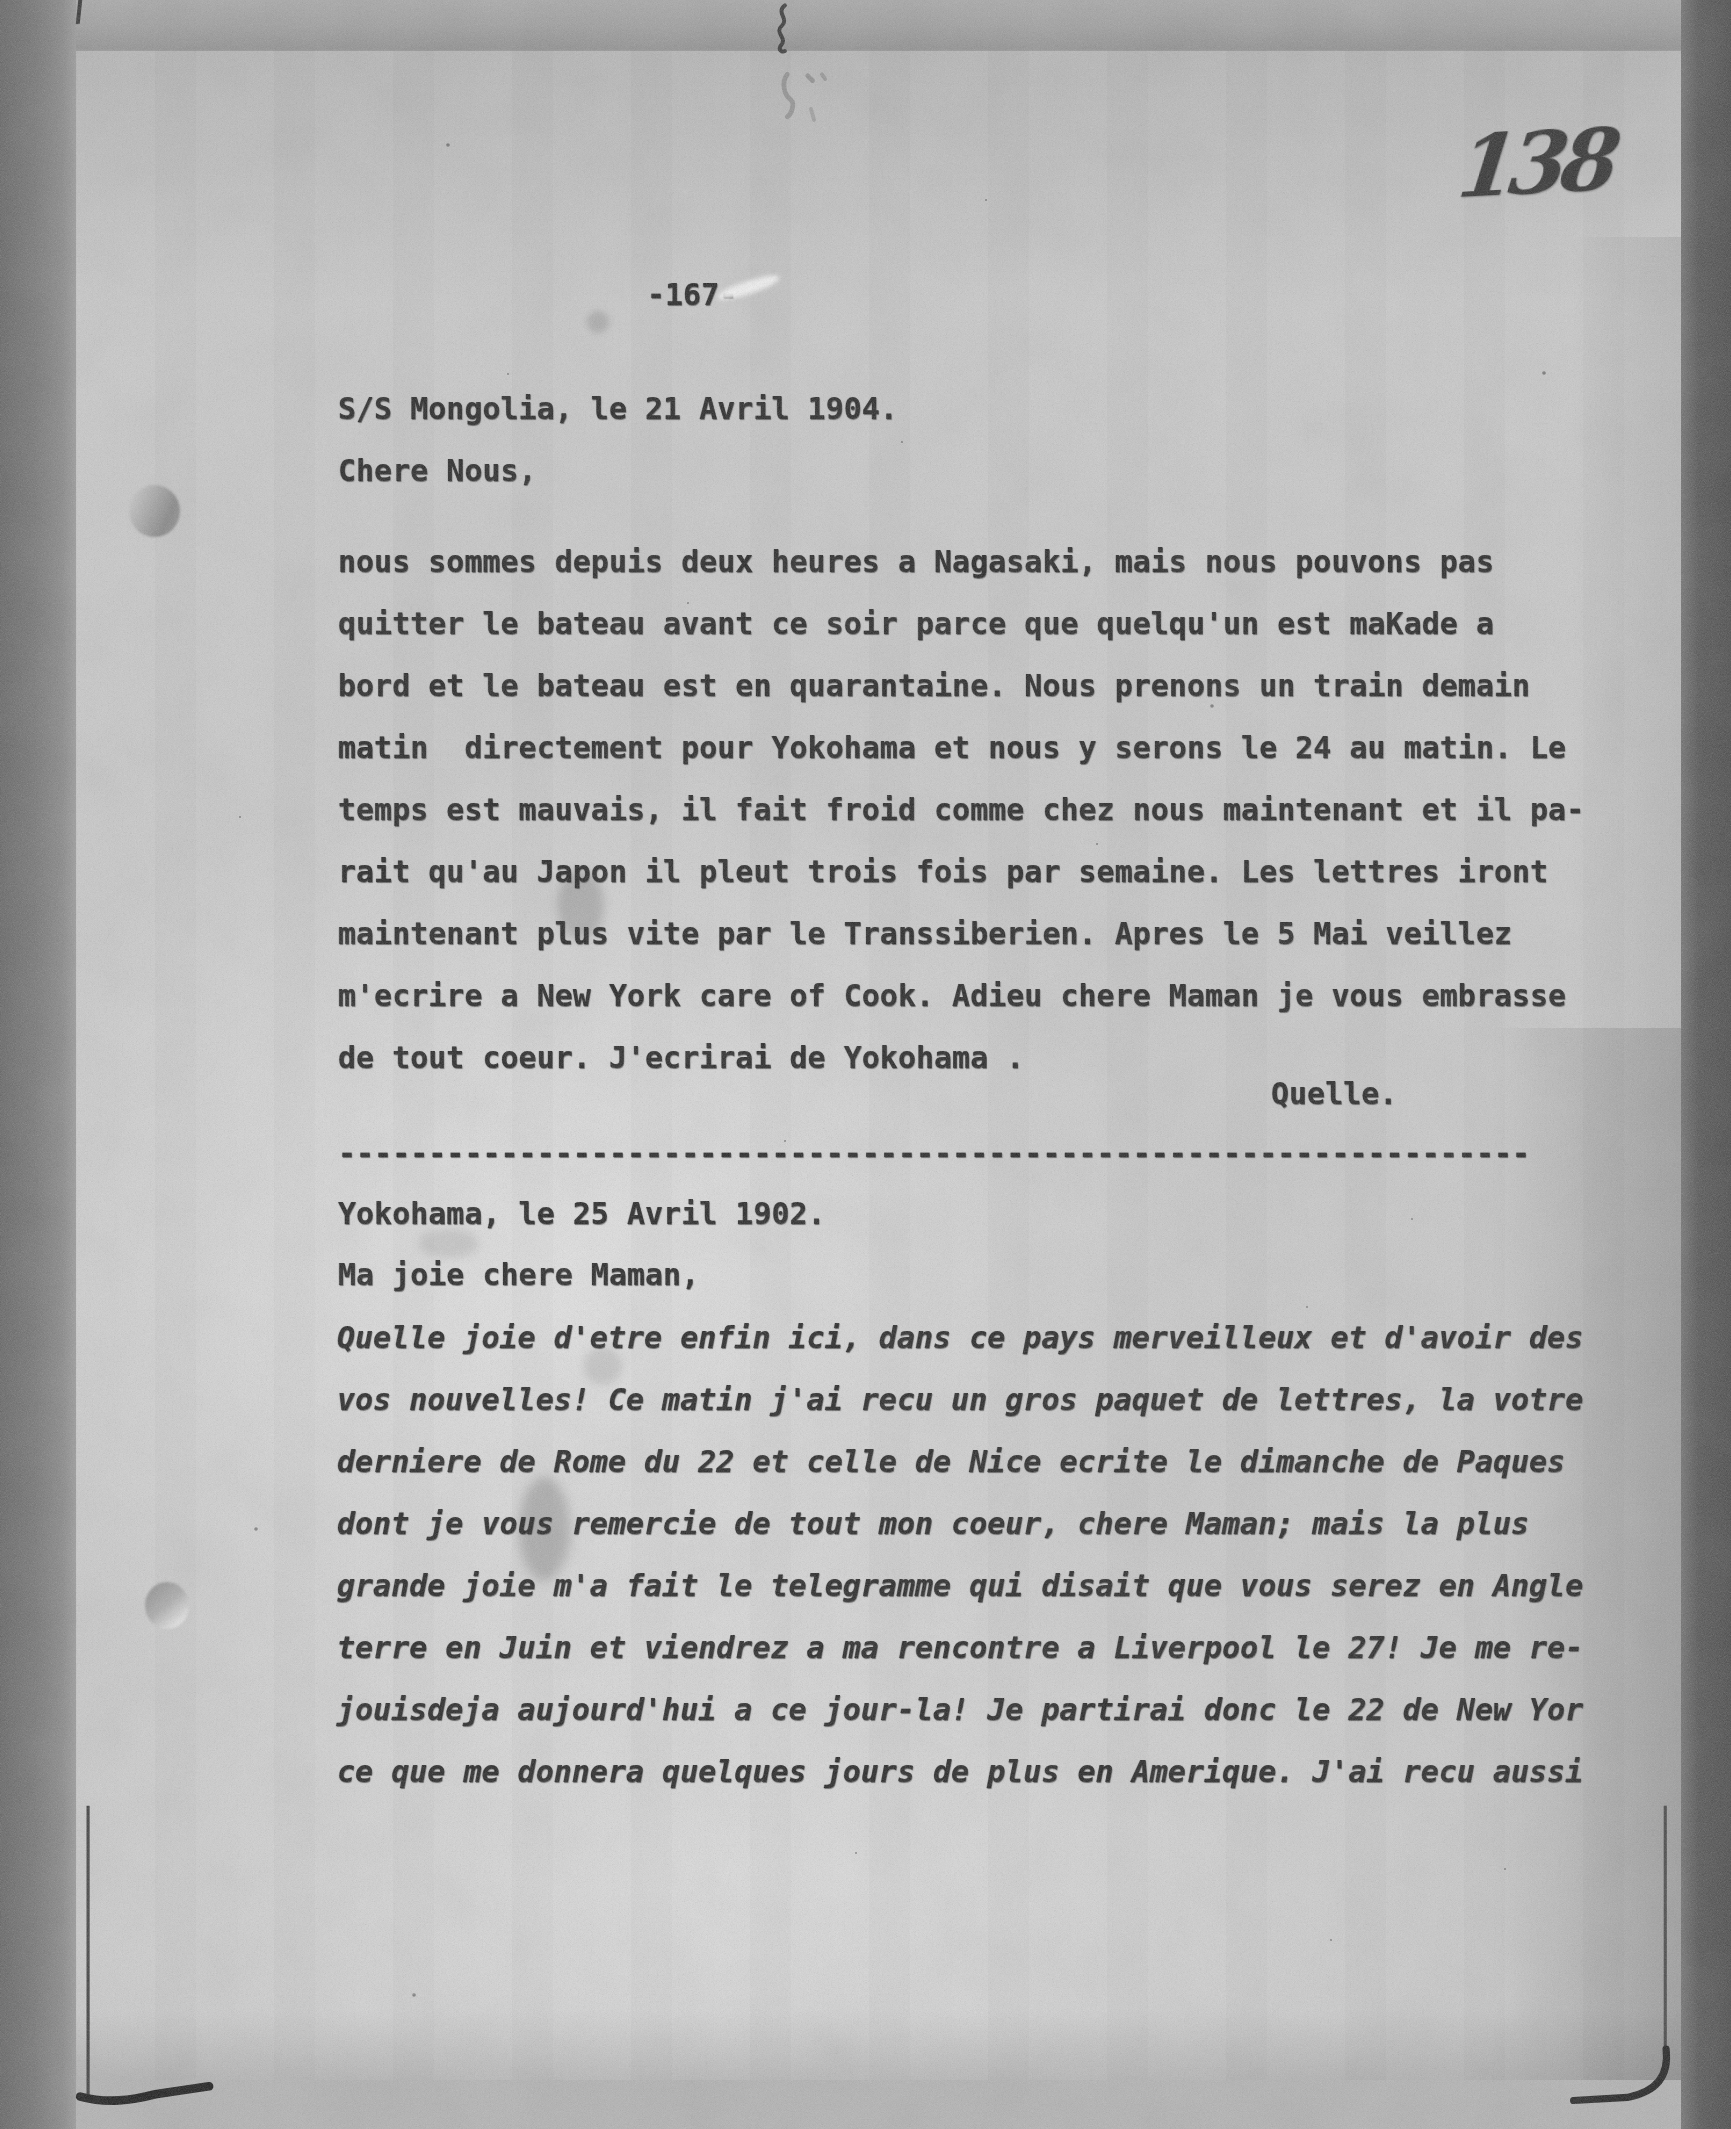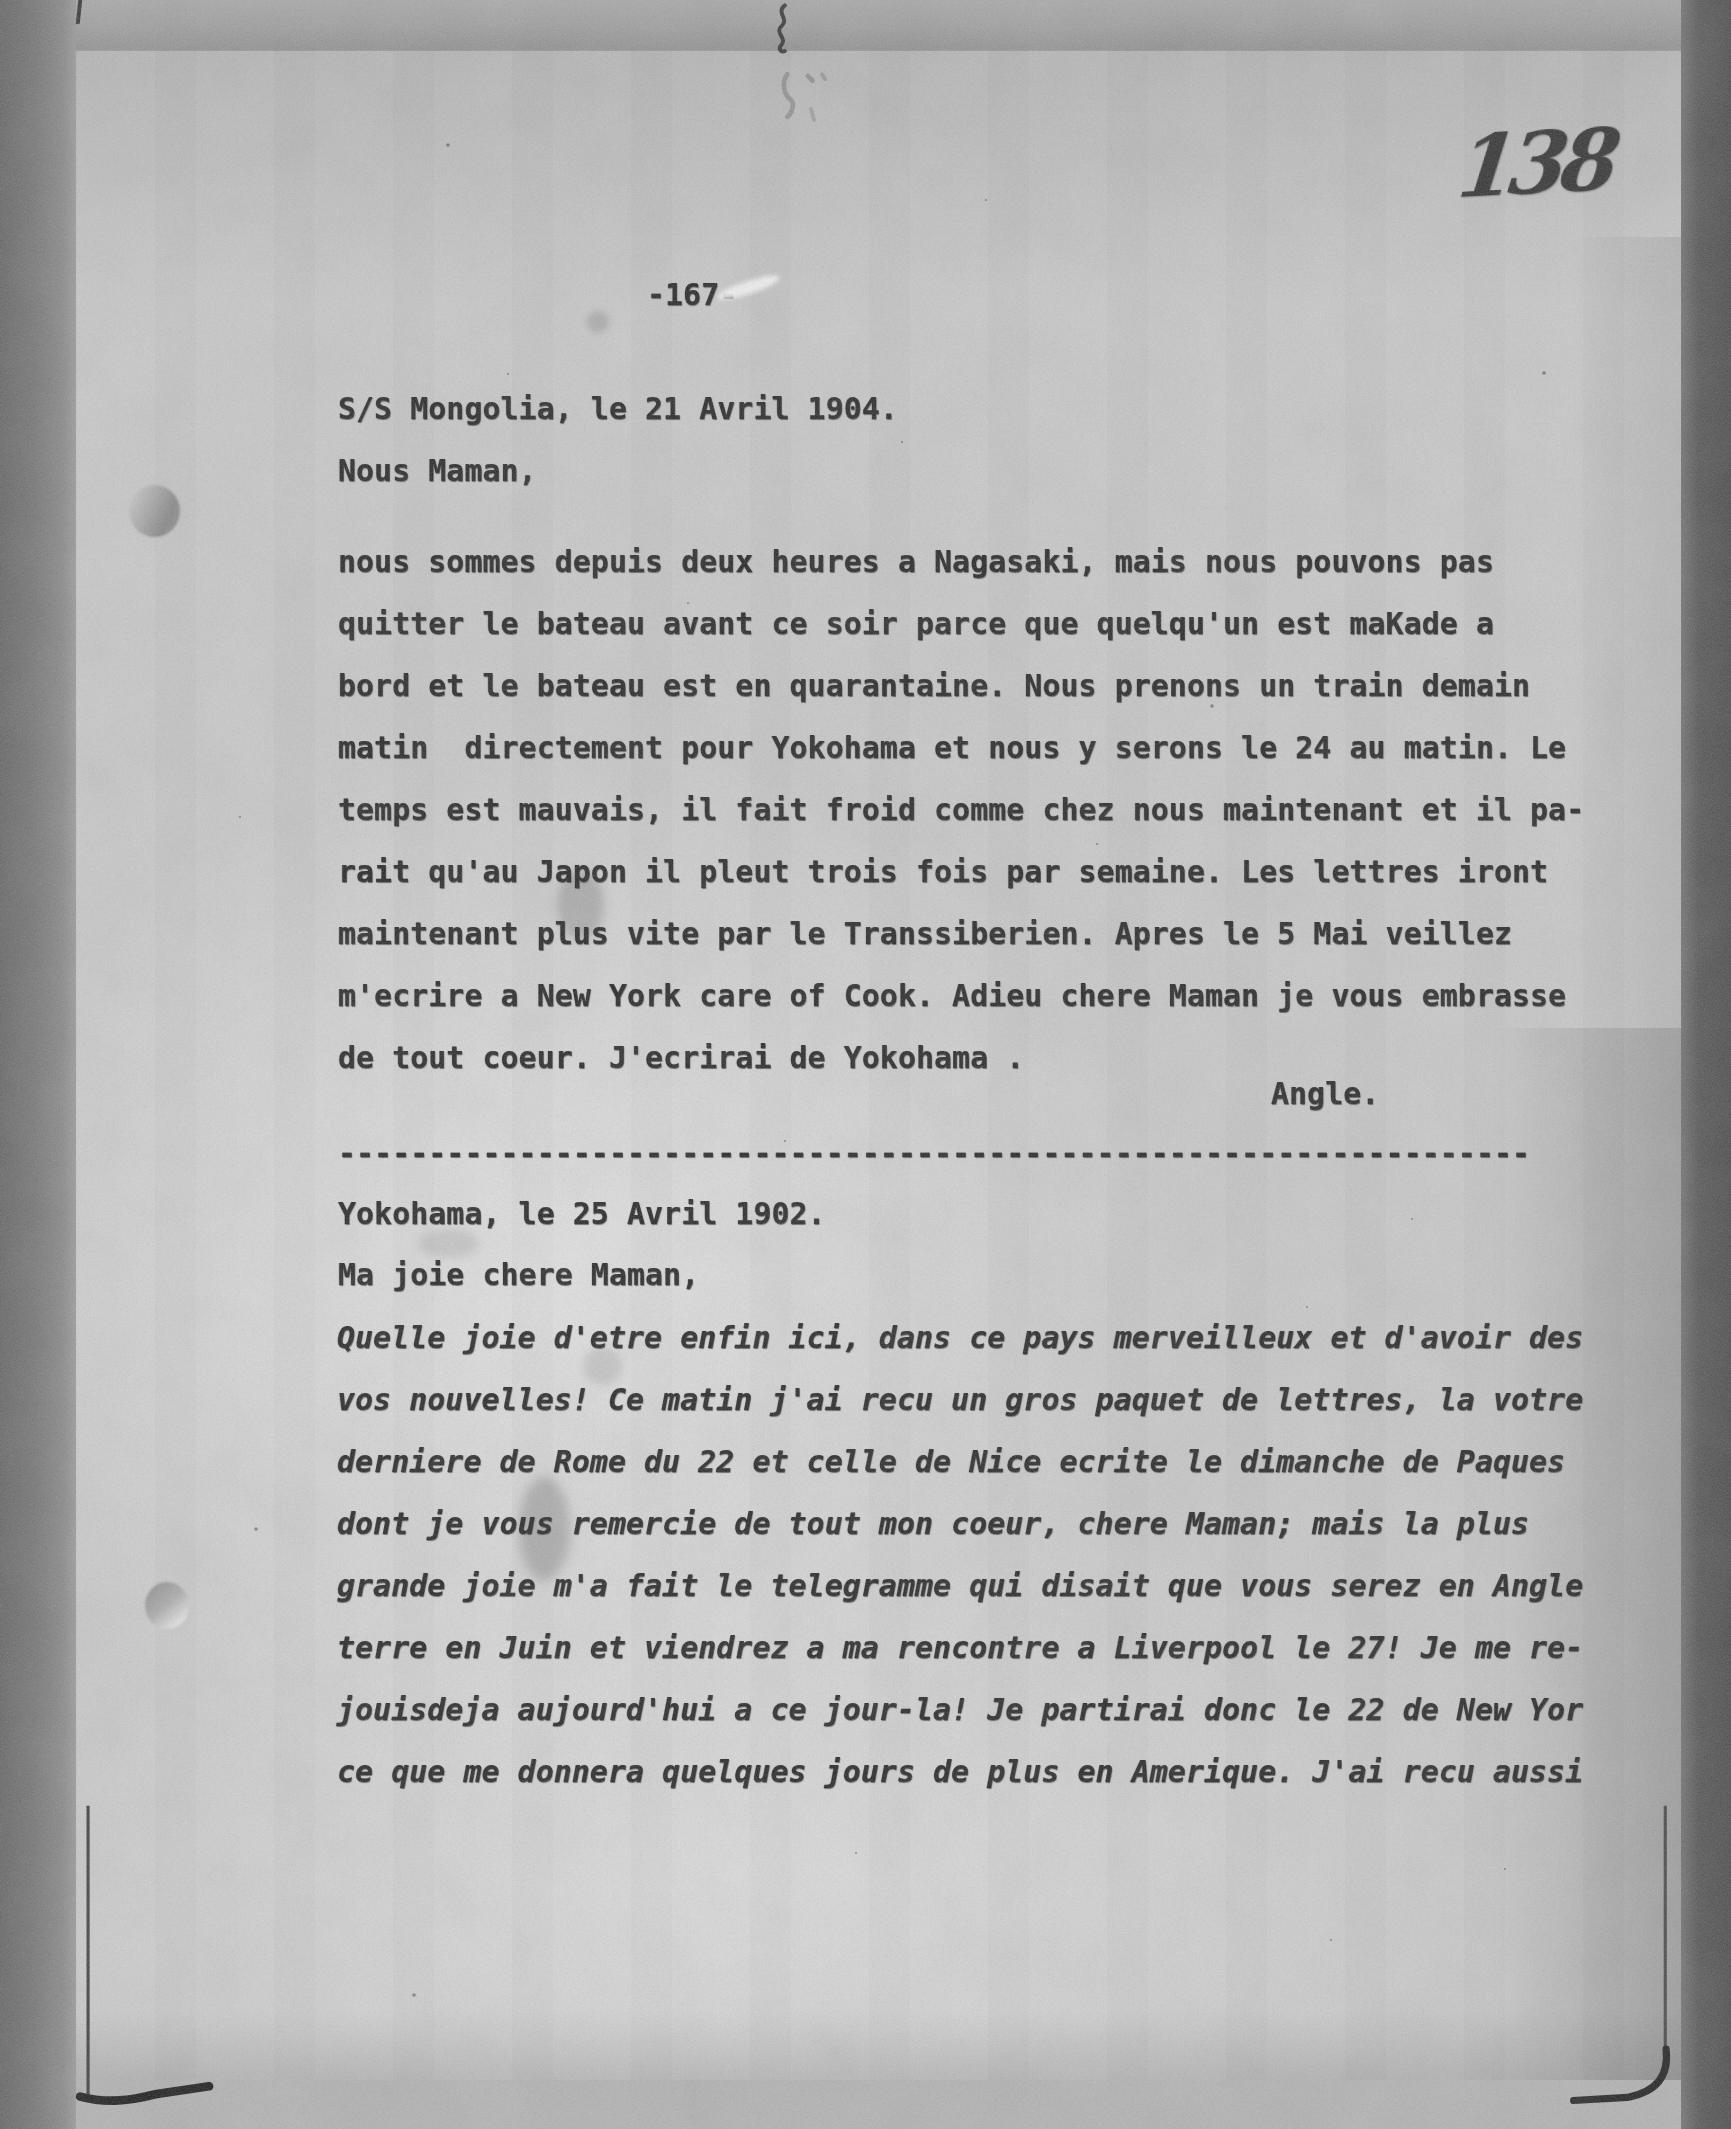--- a/index.html
+++ b/index.html
@@ -109,23 +109,23 @@
   <div class="smudge sm4"></div>
   <div class="smudge sm5"></div>
   <div class="specks"></div>
 
   <div class="handnum">138</div>
 
   <div class="typed lh pos-pagenum">-167-</div>
   <div class="white-smear"></div>
 
   <div class="typed lh pos-l1-date">S/S Mongolia, le 21 Avril 1904.</div>
-  <div class="typed lh pos-l1-salut">Nous Maman,</div>
+  <div class="typed lh pos-l1-salut">Chere Nous,</div>
   <div class="typed lh pos-l1-body"><div>nous sommes depuis deux heures a Nagasaki, mais nous pouvons pas</div><div>quitter le bateau avant ce soir parce que quelqu'un est maKade a</div><div>bord et le bateau est en quarantaine. Nous prenons un train demain</div><div>matin  directement pour Yokohama et nous y serons le 24 au matin. Le</div><div>temps est mauvais, il fait froid comme chez nous maintenant et il pa-</div><div>rait qu'au Japon il pleut trois fois par semaine. Les lettres iront</div><div>maintenant plus vite par le Transsiberien. Apres le 5 Mai veillez</div><div>m'ecrire a New York care of Cook. Adieu chere Maman je vous embrasse</div><div>de tout coeur. J'ecrirai de Yokohama .</div></div>
-  <div class="typed lh pos-l1-sig">Angle.</div>
+  <div class="typed lh pos-l1-sig">Quelle.</div>
 
   <div class="typed lh pos-sep">------------------------------------------------------------------</div>
 
   <div class="typed lh pos-l2-date">Yokohama, le 25 Avril 1902.</div>
   <div class="typed lh pos-l2-salut">Ma joie chere Maman,</div>
   <div class="typed lh pos-l2-body"><div>Quelle joie d'etre enfin ici, dans ce pays merveilleux et d'avoir des</div><div>vos nouvelles! Ce matin j'ai recu un gros paquet de lettres, la votre</div><div>derniere de Rome du 22 et celle de Nice ecrite le dimanche de Paques</div><div>dont je vous remercie de tout mon coeur, chere Maman; mais la plus</div><div>grande joie m'a fait le telegramme qui disait que vous serez en Angle</div><div>terre en Juin et viendrez a ma rencontre a Liverpool le 27! Je me re-</div><div>jouisdeja aujourd'hui a ce jour-la! Je partirai donc le 22 de New Yor</div><div>ce que me donnera quelques jours de plus en Amerique. J'ai recu aussi</div></div>
 
   <div class="topleft-tick"></div>
   <svg class="mark-svg" style="left:769px;top:3.2px;" width="27" height="52" viewBox="0 0 34 66">
     <path d="M20,3 C8,12 26,20 16,29 C6,38 24,44 15,54 C11,59 16,63 20,61" fill="none" stroke="#151515" stroke-width="5" stroke-linecap="round" opacity="0.82"></path>

